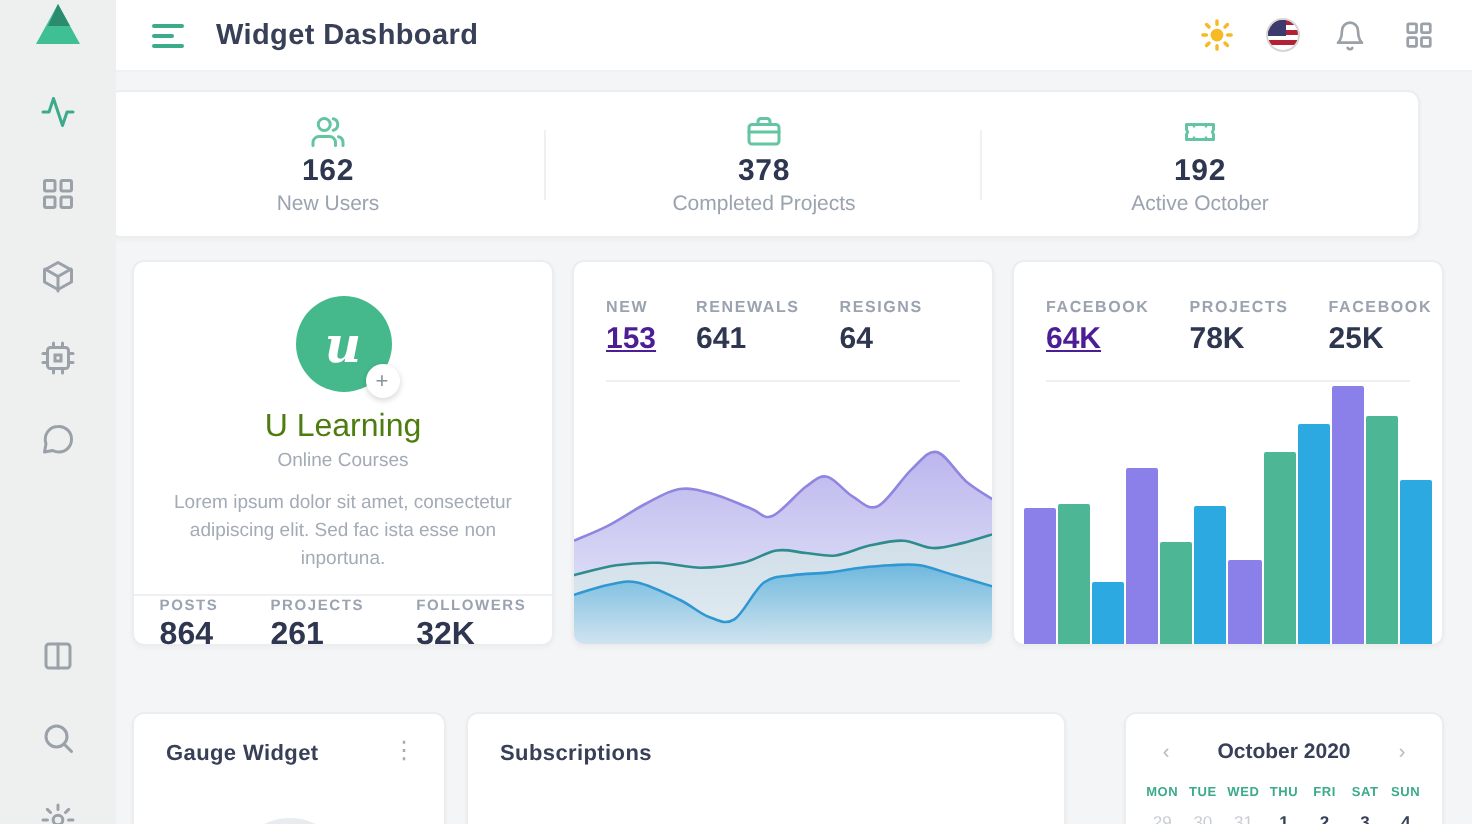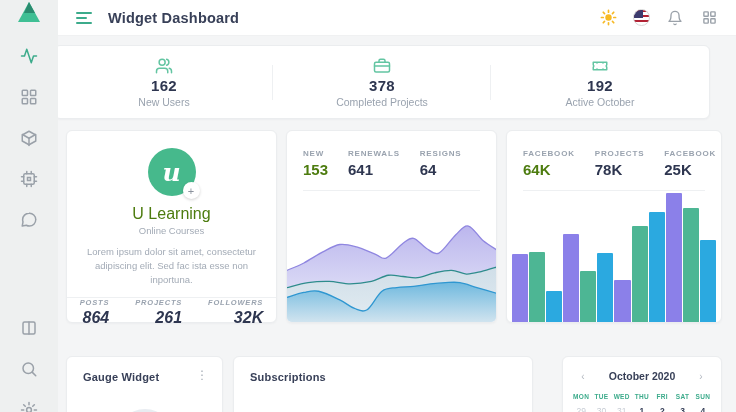--- a/index.html
+++ b/index.html
@@ -63,42 +63,42 @@
   .stat:not(:last-child)::after { content:""; position:absolute; right:0; top:8px; bottom:8px; width:1px; background:#eef0f2; }
   .stat .sicon { color:#63c5a2; height:18px; }
   .stat .sicon svg { width:18px; height:18px; }
   .stat .value { font-size:15px; font-weight:bold; color:#2e3650; letter-spacing:.3px; }
   .stat .label { font-size:10.5px; color:#9aa3af; }
 
   
   .metric-row { display:flex; gap:20px; padding:18px 16px 12px 16px; }
   .metric .mlabel { font-size:8px; letter-spacing:.8px; color:#9aa3af; font-weight:bold; }
   .metric .mvalue { font-size:15px; font-weight:bold; color:#2e3650; margin-top:3px; }
-  .metric .mvalue.accent { color:#4d7c0f; }
+  .metric .mvalue.accent { color:#4c1d95;text-decoration:underline; }
   .hdivider { height:1px; background:#eef0f2; margin:0 16px; }
 
   
   .profile-card { left:66px; top:130px; width:211px; height:193px; display:flex; flex-direction:column; align-items:center; }
   .pavatar { position:relative; width:48px; height:48px; margin-top:17px; }
   .pavatar .circle {
     width:48px; height:48px; border-radius:50%; background:#46b98c;
     display:flex; align-items:center; justify-content:center;
     color:#fff; font-family:"DejaVu Serif", serif; font-style:italic; font-size:25px; font-weight:bold;
   }
   .pavatar .plus {
     position:absolute; right:-4px; bottom:-3px; width:17px; height:17px; border-radius:50%;
     background:#fff; box-shadow:0 1px 3px rgba(0,0,0,.18);
     display:flex; align-items:center; justify-content:center;
     font-size:11px; color:#8a919c; cursor:pointer;
   }
   .pname { font-size:16px; font-weight:normal; color:#4d7c0f; margin-top:9px; }
   .psub { font-size:9.5px; color:#a3abb6; margin-top:2px; }
   .pbio { font-size:9.5px; color:#a3abb6; text-align:center; line-height:1.45; margin:9px 14px 0 14px; }
   .pstats { display:flex; width:100%; border-top:1px solid #eef0f2; margin-top:11px; flex:1; align-items:center; justify-content:center; gap:26px; }
-  .pstat { text-align:right;font-style:italic; }
+  .pstat { text-align:left; }
   .pstat .pslabel { font-size:7.5px; letter-spacing:.8px; color:#9aa3af; font-weight:bold; }
   .pstat .psvalue { font-size:16px; font-weight:bold; color:#2e3650; margin-top:2px; }
 
   
   .trend-card { left:286px; top:130px; width:211px; height:193px; overflow:hidden; display:flex; flex-direction:column; }
   .trend-chart { margin-top:auto; height:123px; }
   .trend-chart svg { display:block; }
 
   
   .social-card { left:506px; top:130px; width:216px; height:193px; overflow:hidden; display:flex; flex-direction:column; }

